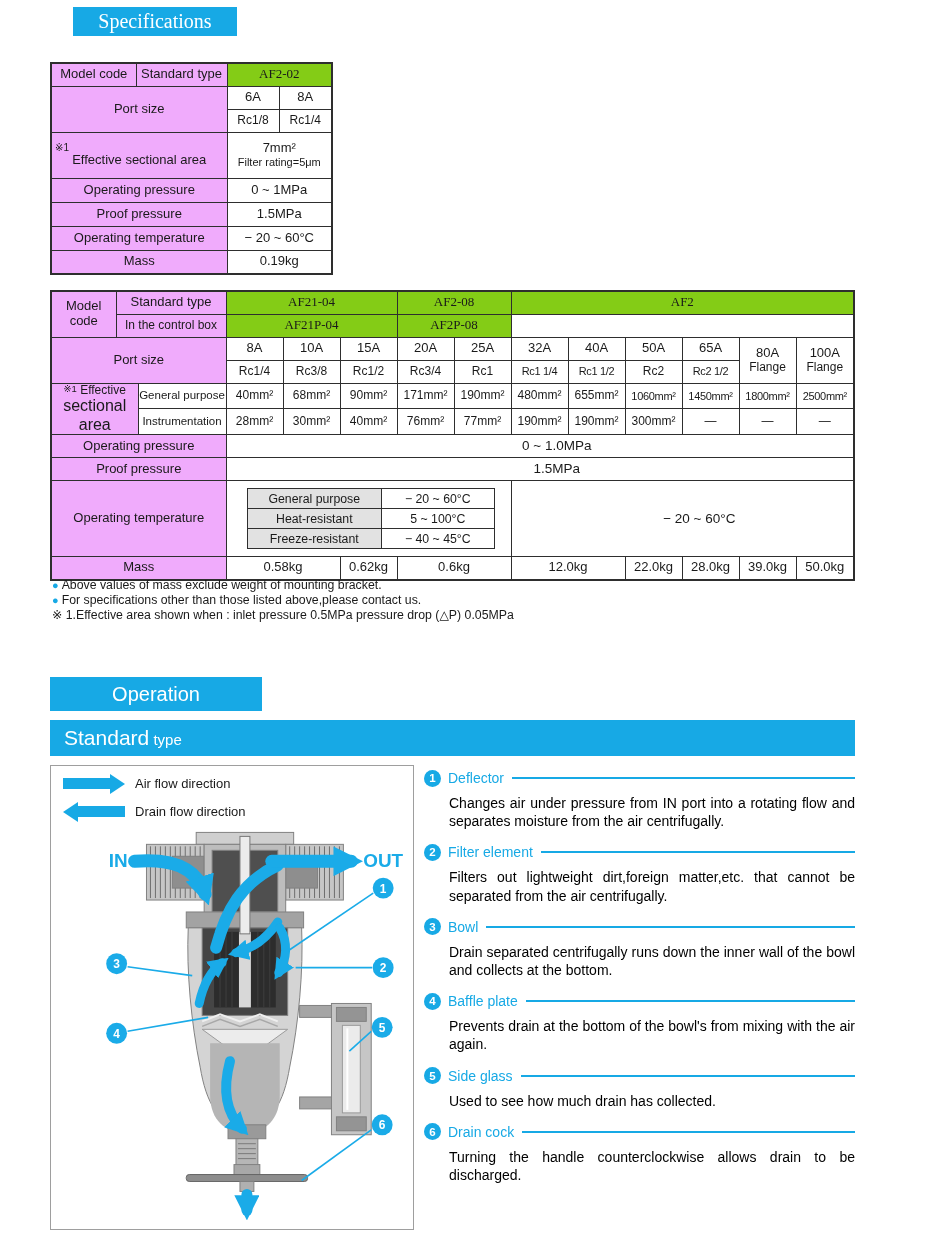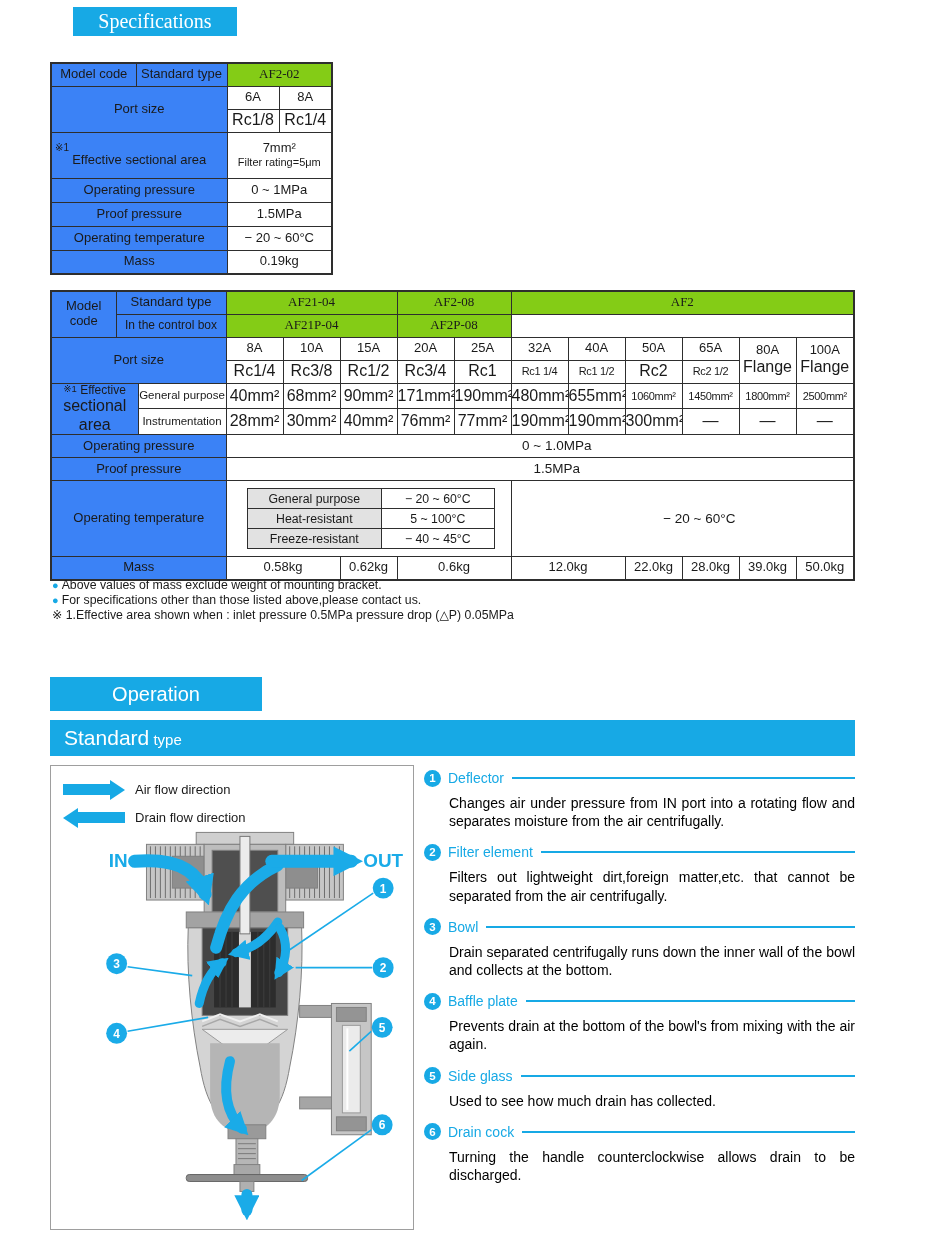--- a/index.html
+++ b/index.html
@@ -9,45 +9,45 @@
     overflow:hidden;
   }
   .banner{position:absolute;background:#17a9e5;color:#fff;}
   #spec-banner{left:73px;top:7px;width:164px;height:29px;font-size:20px;line-height:29px;text-align:center;font-family:Liberation Serif, serif;}
   #op-banner{left:50px;top:677px;width:212px;height:34px;font-size:20px;line-height:34px;text-align:center;}
   #std-banner{left:50px;top:720px;width:805px;height:36px;line-height:36px;font-size:21px;padding-left:14px;box-sizing:border-box;}
   #std-banner .sub{font-size:15px;}
 
   table{border-collapse:collapse;position:absolute;table-layout:fixed;border:2px solid #2e2e2e;background:#fff;}
   td{border:1px solid #2e2e2e;text-align:center;vertical-align:middle;padding:0;font-size:13px;overflow:hidden;line-height:1.15;}
-  .lbl{background:#3b82f6;}
+  .lbl{background:#f0abfc;}
   .mdl{background:#84cc16;font-family:Liberation Serif, serif;}
   .sub{font-size:11.5px;}
   .small{font-size:11px;letter-spacing:-0.3px;}
-  .v{font-size:16px;}
+  .v{font-size:12px;}
   .fx{font-size:9.5px;vertical-align:top;}
   #t1{left:50px;top:62px;width:281px;}
   #t2{left:50px;top:290px;width:804px;}
   tr.h23{height:23px;}
   tr.h24{height:24px;}
   tr.h46{height:46px;}
   tr.h76{height:76px;}
   .effpre{display:block;text-align:left;font-size:10px;line-height:10px;padding:1px 0 0 3px;}
   .note2{font-size:11px;}
   #temp-mini{position:static;margin:0 0 0 20px;width:248px;border:1px solid #2e2e2e;}
   #temp-mini td{height:19px;font-size:12.3px;}
   #temp-mini .mlbl{background:#e2e2e2;}
   #t2 .ctr{font-size:13.5px;padding-left:34px;}
 
   #notes{position:absolute;left:52px;top:578px;font-size:12.3px;line-height:15px;}
   #notes .bullet{color:#17a9e5;font-size:11px;margin-right:3px;}
 
   #diagram{position:absolute;left:50px;top:765px;width:364px;height:465px;border:1px solid #9e9e9e;box-sizing:border-box;background:#fff;}
   #diagram svg{position:absolute;left:0;top:0;}
-  #legend{position:absolute;left:12px;top:13px;display:flex;flex-direction:column;gap:7px;z-index:2;}
+  #legend{position:absolute;left:12px;top:7px;display:flex;flex-direction:column;gap:7px;z-index:2;}
   .leg-row{display:flex;align-items:center;gap:10px;font-size:13px;height:21px;}
   .arr{display:flex;align-items:center;width:62px;height:21px;}
   .arr .shaft{height:11px;background:#17a9e5;flex:1;}
   .arr .headR{width:0;height:0;border-left:15px solid #17a9e5;border-top:10px solid transparent;border-bottom:10px solid transparent;}
   .arr .headL{width:0;height:0;border-right:15px solid #17a9e5;border-top:10px solid transparent;border-bottom:10px solid transparent;}
 
   #items{position:absolute;left:424px;top:766px;width:431px;}
   .item{margin-bottom:2px;}
   .item-head{display:flex;align-items:center;height:24px;}
   .badge{width:17px;height:17px;border-radius:50%;background:#17a9e5;color:#fff;font-size:11.5px;font-weight:bold;display:flex;align-items:center;justify-content:center;flex:none;}

